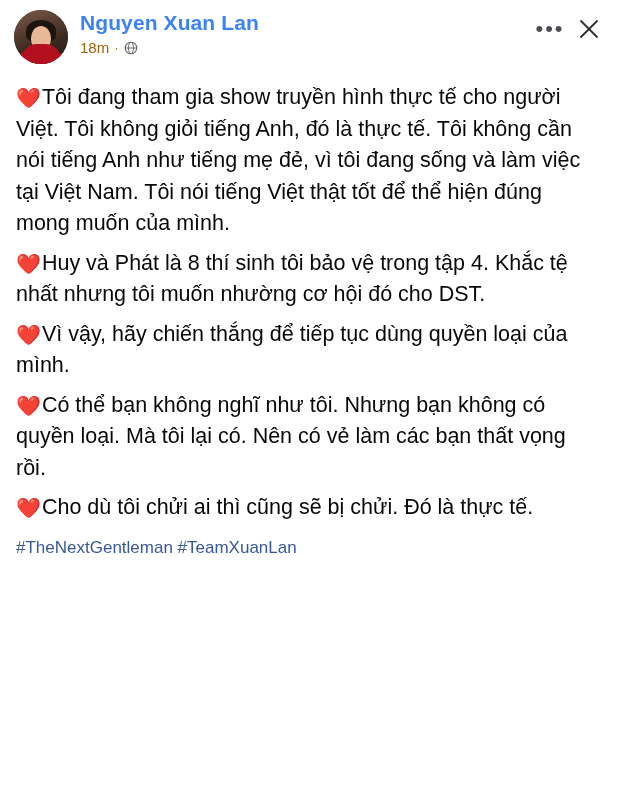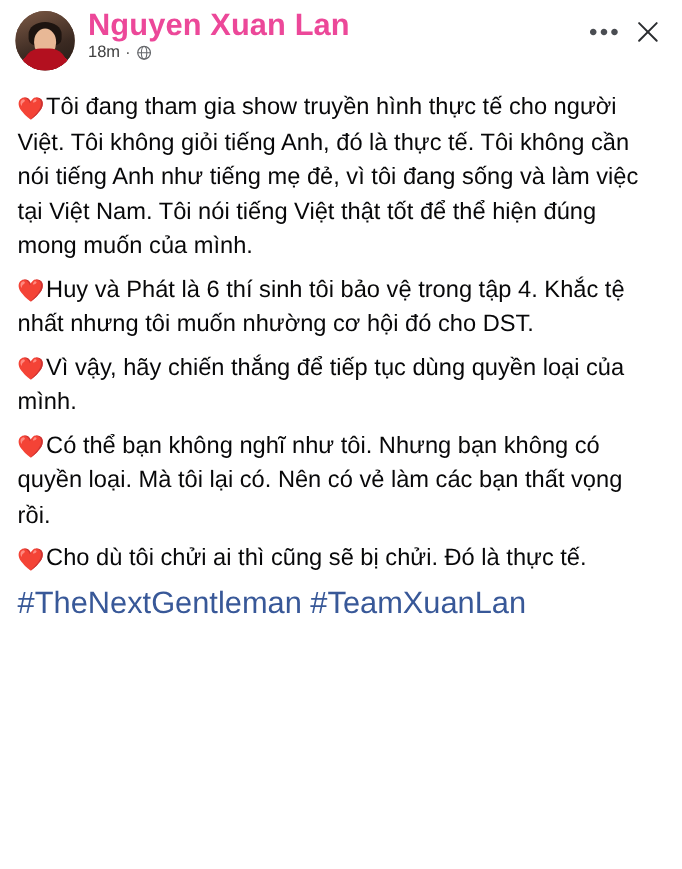--- a/index.html
+++ b/index.html
@@ -74,31 +74,31 @@
     border-radius: 16px 16px 0 0;
     background: #b3101f;
   }
 
   .header-text {
     flex: 1 1 auto;
     padding-left: 12px;
     min-width: 0;
   }
   .author-name {
-    font-size: 28px;
+    font-size: 21px;
     font-weight: bold;
     line-height: 25px;
-    color: #ec4899;
+    color: #3b82f6;
     letter-spacing: 0.1px;
   }
   .meta-row {
     display: flex;
     align-items: center;
     margin-top: 4px;
-    color: #404040;
+    color: #a16207;
     font-size: 15px;
     line-height: 18px;
   }
   .meta-dot {
     margin: 0 5px;
     font-size: 13px;
     line-height: 18px;
   }
   .globe-icon {
     display: inline-block;
@@ -150,21 +150,21 @@
   .heart {
     font-size: 20px;
     line-height: 1;
     display: inline-block;
     margin-right: 1px;
     vertical-align: -1px;
   }
   .hashtags {
     margin-top: 8px;
     color: #385898;
-    font-size: 28px;
+    font-size: 17px;
     line-height: 31.5px;
   }
 </style>
 </head>
 <body>
 
 <div class="post">
 
   <div class="post-header">
 
@@ -202,21 +202,21 @@
   </div>
 
   <div class="post-body">
 
     <p class="para">
       <span class="heart">❤️</span><span>Tôi đang tham gia show truyền hình thực tế cho người Việt. Tôi không giỏi tiếng Anh, đó là thực tế. Tôi không cần nói tiếng Anh như tiếng mẹ đẻ, vì tôi đang sống và làm việc tại Việt Nam. Tôi nói tiếng Việt thật tốt để thể hiện đúng mong muốn của mình.</span>
     </p>
 
 
     <p class="para">
-      <span class="heart">❤️</span><span>Huy và Phát là 6 thí sinh tôi bảo vệ trong tập 4. Khắc tệ nhất nhưng tôi muốn nhường cơ hội đó cho DST.</span>
+      <span class="heart">❤️</span><span>Huy và Phát là 8 thí sinh tôi bảo vệ trong tập 4. Khắc tệ nhất nhưng tôi muốn nhường cơ hội đó cho DST.</span>
     </p>
 
     <p class="para">
       <span class="heart">❤️</span><span>Vì vậy, hãy chiến thắng để tiếp tục dùng quyền loại của mình.</span>
     </p>
 
     <p class="para">
       <span class="heart">❤️</span><span>Có thể bạn không nghĩ như tôi. Nhưng bạn không có quyền loại. Mà tôi lại có. Nên có vẻ làm các bạn thất vọng rồi.</span>
     </p>
 

